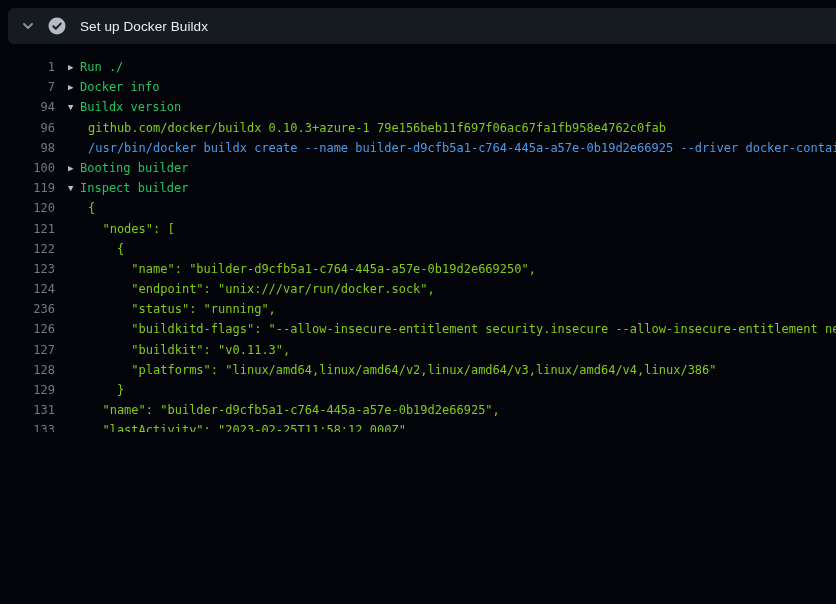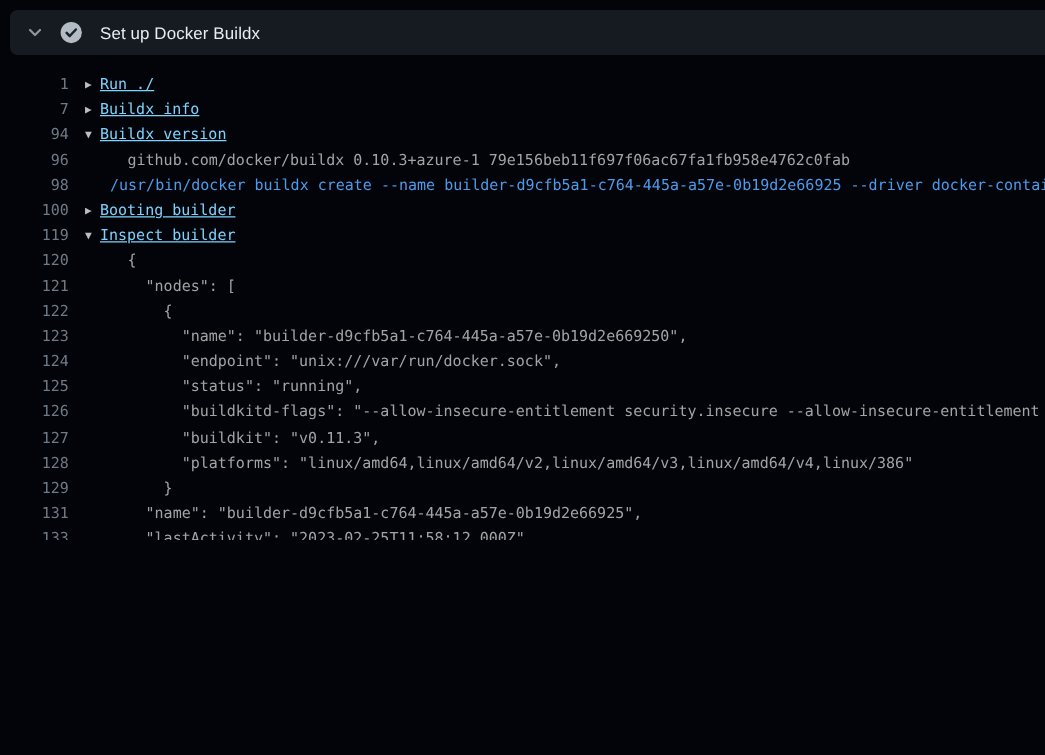--- a/index.html
+++ b/index.html
@@ -73,22 +73,22 @@
     flex: 1 1 auto;
   }
   .row.plain .body { padding-left: 33px; }
   .arrow {
     display: inline-block;
     width: 12px;
     font-size: 9px;
     color: #b7bfc7;
     vertical-align: 1px;
   }
-  .row.group .text   { color: #7dd3fc; text-decoration: underline; }
-  .row.output .text  { color: #a3a3a3; margin-left: 14px; }
+  .row.group .text   { color: #22c55e; }
+  .row.output .text  { color: #84cc16; }
   .row.command .text { color: #4d9be9; }
 </style>
 </head>
 <body>
 
 <div class="viewport">
 
   <div class="step-header">
     <span class="chevron-wrap">
       <svg width="16" height="16" viewBox="0 0 16 16">
@@ -104,21 +104,21 @@
     <span class="step-title">Set up Docker Buildx</span>
   </div>
 
   <div class="log">
       <div class="row group">
     <span class="num">1</span>
     <span class="body"><span class="arrow">▶</span><span class="text">Run ./</span></span>
   </div>
       <div class="row group">
     <span class="num">7</span>
-    <span class="body"><span class="arrow">▶</span><span class="text">Buildx info</span></span>
+    <span class="body"><span class="arrow">▶</span><span class="text">Docker info</span></span>
   </div>
       <div class="row group">
     <span class="num">94</span>
     <span class="body"><span class="arrow">▼</span><span class="text">Buildx version</span></span>
   </div>
       <div class="row output plain">
     <span class="num">96</span>
     <span class="body"><span class="text">github.com/docker/buildx 0.10.3+azure-1 79e156beb11f697f06ac67fa1fb958e4762c0fab</span></span>
   </div>
       <div class="row command plain">
@@ -147,21 +147,21 @@
   </div>
       <div class="row output plain">
     <span class="num">123</span>
     <span class="body"><span class="text">      "name": "builder-d9cfb5a1-c764-445a-a57e-0b19d2e669250",</span></span>
   </div>
       <div class="row output plain">
     <span class="num">124</span>
     <span class="body"><span class="text">      "endpoint": "unix:///var/run/docker.sock",</span></span>
   </div>
       <div class="row output plain">
-    <span class="num">125</span>
+    <span class="num">236</span>
     <span class="body"><span class="text">      "status": "running",</span></span>
   </div>
       <div class="row output plain">
     <span class="num">126</span>
     <span class="body"><span class="text">      "buildkitd-flags": "--allow-insecure-entitlement security.insecure --allow-insecure-entitlement network.host",</span></span>
   </div>
       <div class="row output plain">
     <span class="num">127</span>
     <span class="body"><span class="text">      "buildkit": "v0.11.3",</span></span>
   </div>

